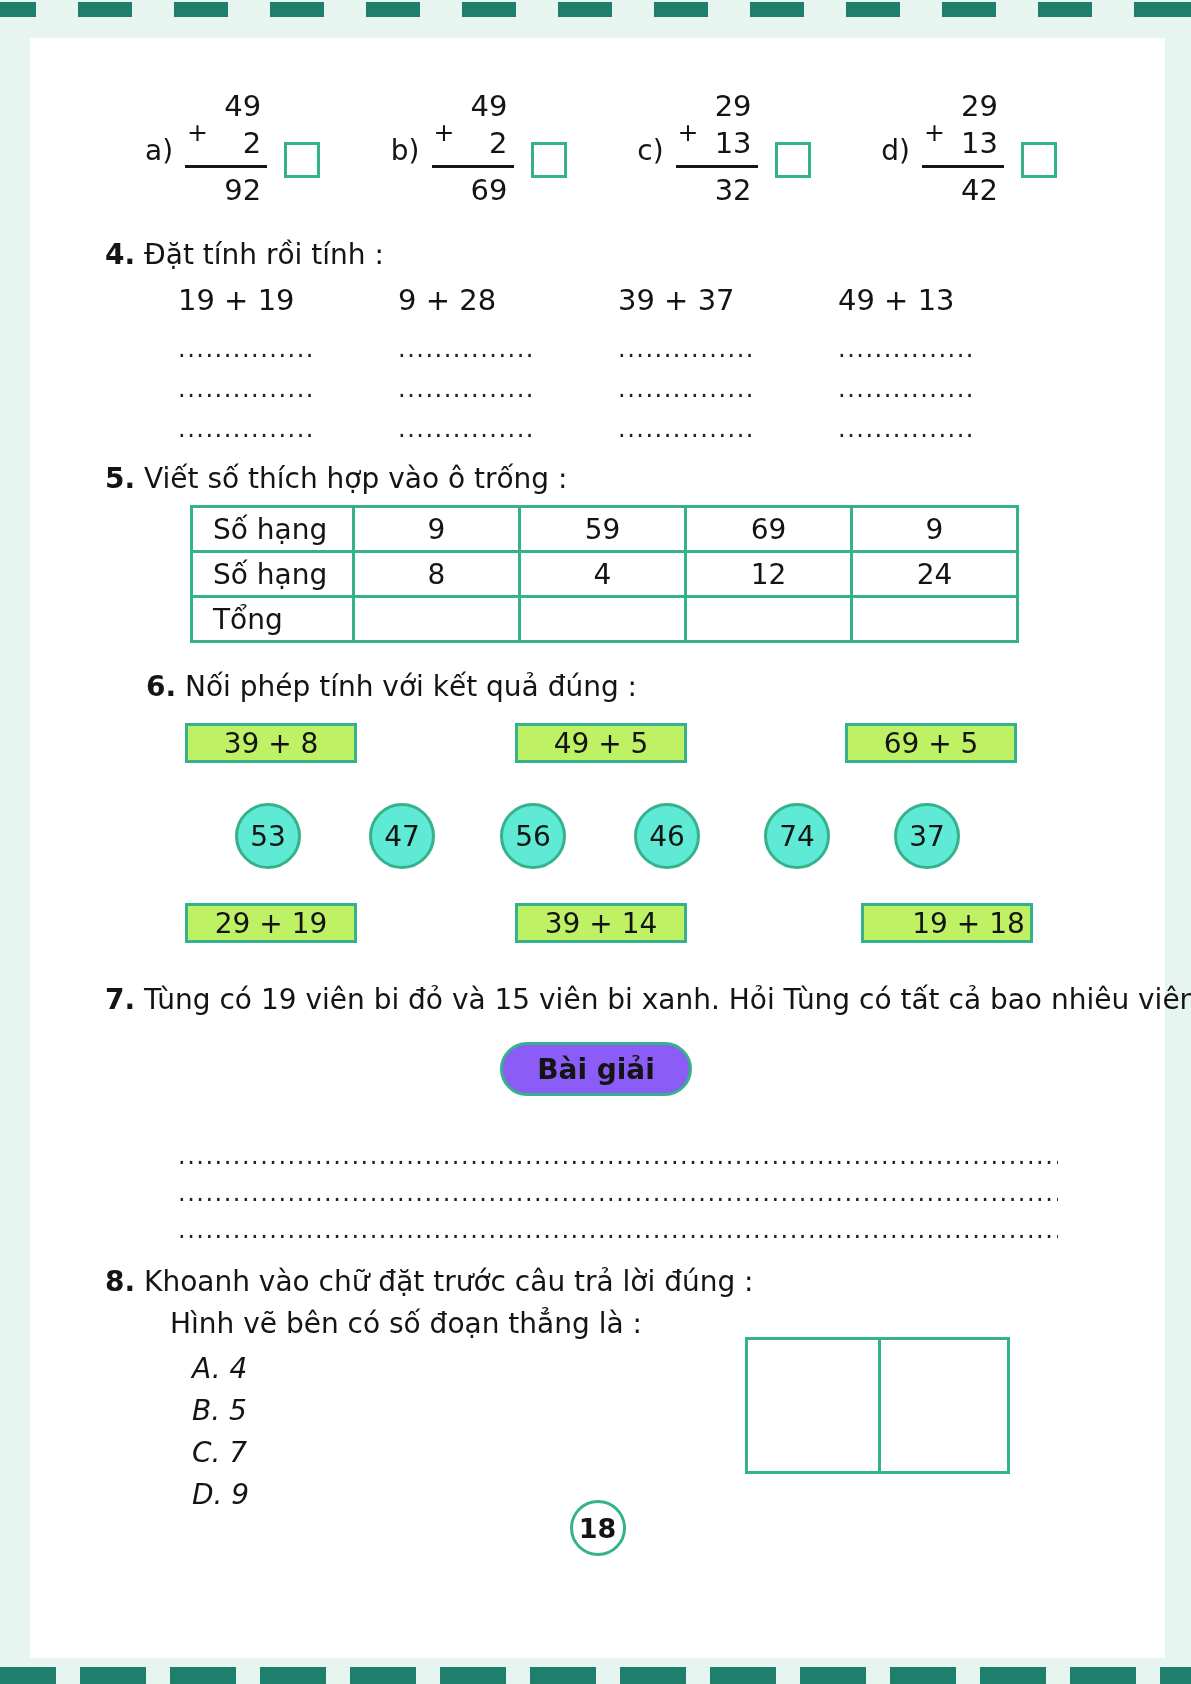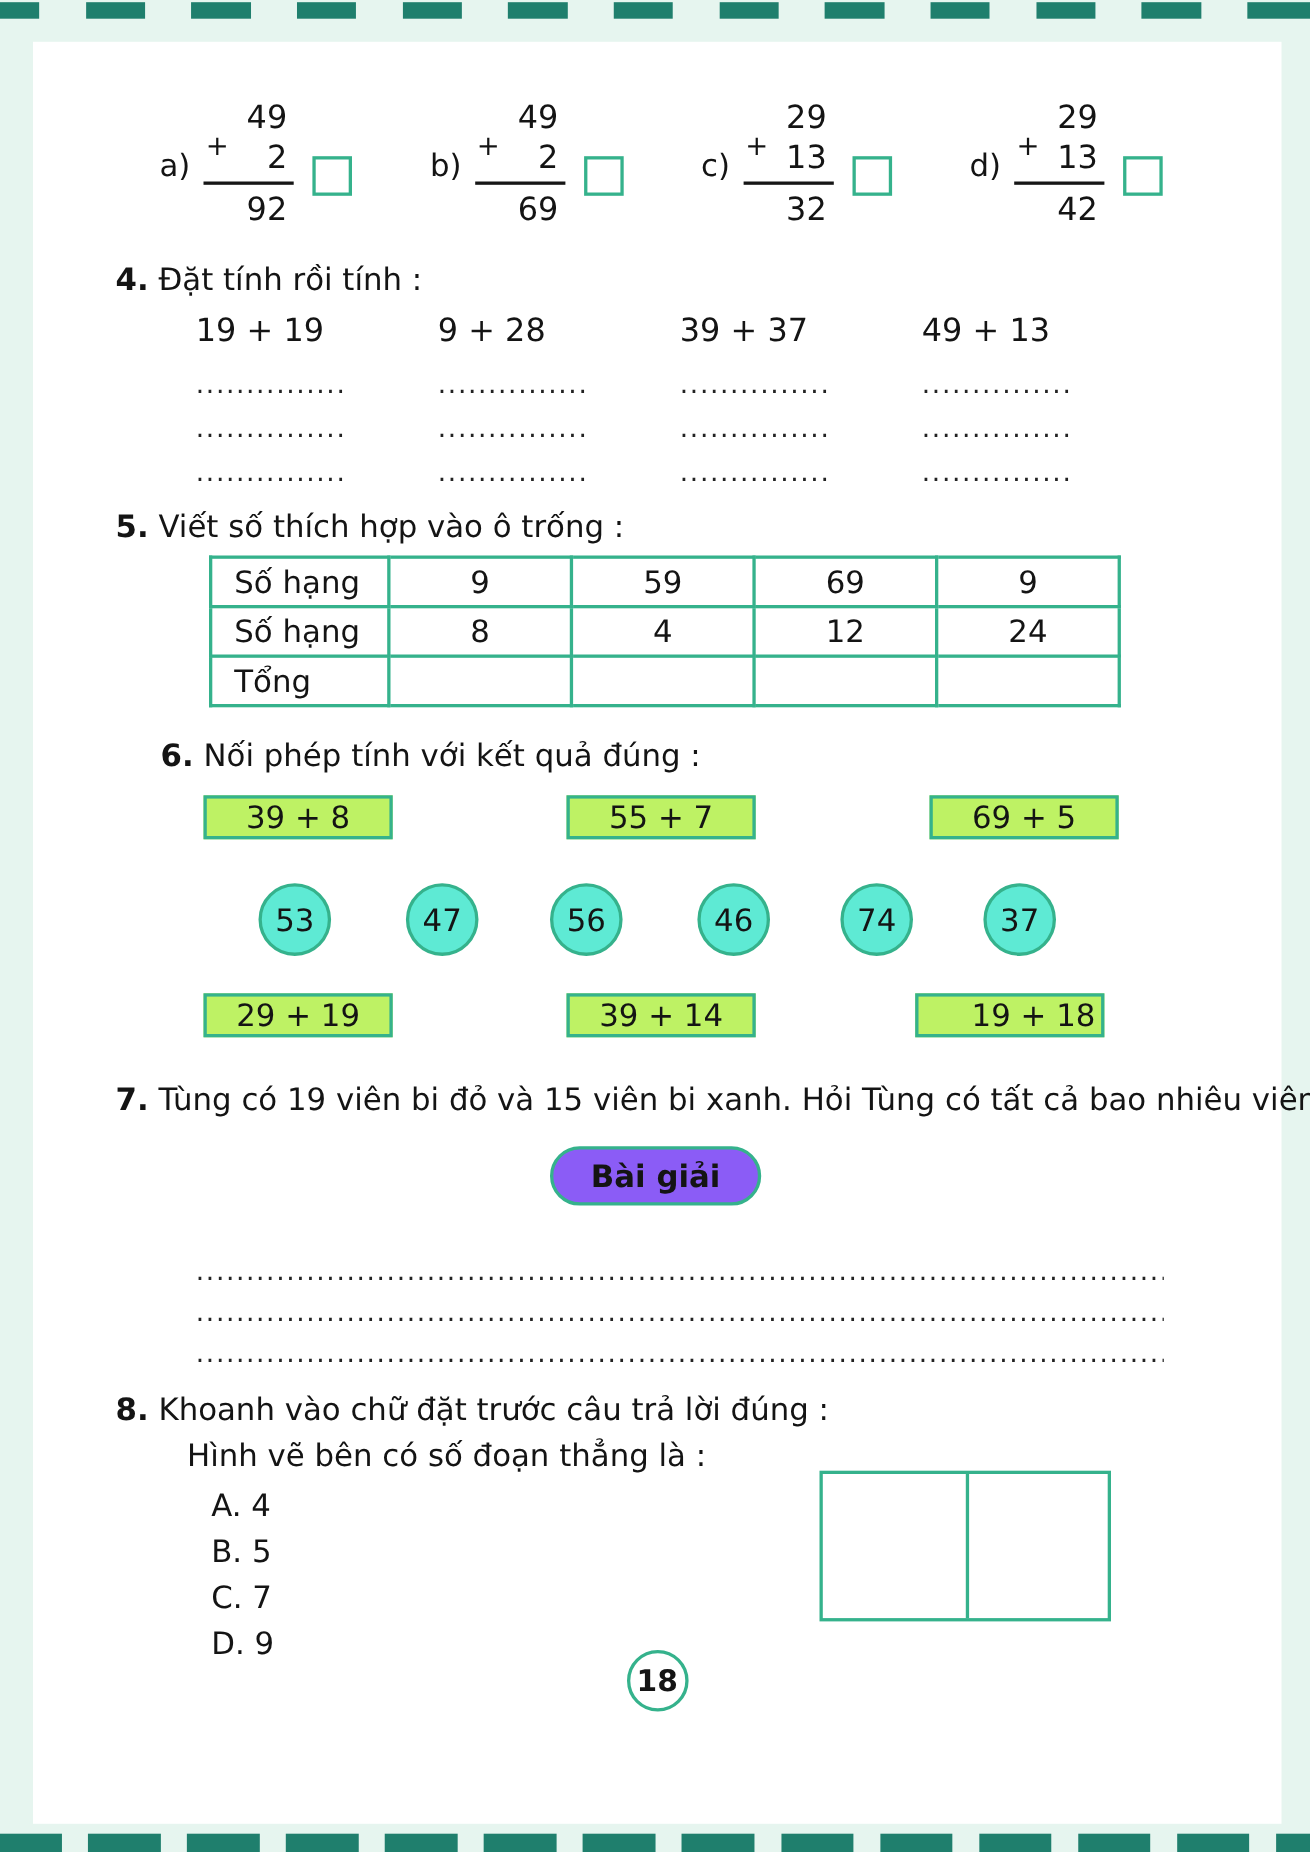--- a/index.html
+++ b/index.html
@@ -80,21 +80,21 @@
     border:3px solid #35b28c; border-radius:28px;
     display:flex; align-items:center; justify-content:center;
     font-size:28px; font-weight:700; background:#8b5cf6;
   }
   .ex7-dots { top:1100px; left:148px; width:880px; }
   .longdot { font-size:24px; letter-spacing:1.5px; line-height:37px; color:#222;
              width:880px; overflow:hidden; white-space:nowrap; }
 
   
   .ex8-sub { top:1269px; left:140px; font-size:28px; }
-  .ex8-options { top:1310px; left:162px; font-size:28px; }
+  .ex8-options { top:1310px; left:162px; font-size:28px;font-style:italic; }
   .ex8-options .opt { line-height:42px; }
   .figure { top:1299px; left:715px; width:265px; height:137px; border:3px solid #35b28c; background:#fff; }
   .figure .divider { position:absolute; left:50%; top:0; bottom:0; width:3px; background:#35b28c; }
 
   
   .page-num {
     top:1462px; left:50%; margin-left:-28px; width:56px; height:56px;
     border:3px solid #35b28c; border-radius:50%;
     display:flex; align-items:center; justify-content:center;
     font-size:27px; font-weight:700; background:#fff;
@@ -211,33 +211,33 @@
     </tr>
   </tbody>
     </table>
 
   <div class="abs ex-title ex6-title">
     <b>6.</b>
     <span>Nối phép tính với kết quả đúng :</span>
   </div>
   <div class="abs ex6-area">
     <div class="op-box" style="left:155px; top:0;">39 + 8</div>
-    <div class="op-box" style="left:485px; top:0;">55 + 7</div>
+    <div class="op-box" style="left:485px; top:0;">49 + 5</div>
     <div class="op-box" style="left:815px; top:0;">69 + 5</div>
 
     <div class="num-circle" style="left:205px; top:80px;">53</div>
     <div class="num-circle" style="left:339px; top:80px;">47</div>
     <div class="num-circle" style="left:470px; top:80px;">56</div>
     <div class="num-circle" style="left:604px; top:80px;">46</div>
     <div class="num-circle" style="left:734px; top:80px;">74</div>
     <div class="num-circle" style="left:864px; top:80px;">37</div>
 
     <div class="op-box" style="left:155px; top:180px;">29 + 19</div>
     <div class="op-box" style="left:485px; top:180px;">39 + 14</div>
-    <div class="op-box" style="left:802px; top:180px;padding-left:43px;">19 + 18</div>
+    <div class="op-box" style="left:831px; top:180px;padding-left:43px;">19 + 18</div>
   </div>
 
   <div class="abs ex-title ex7-title">
     <b>7.</b>
     <span>Tùng có 19 viên bi đỏ và 15 viên bi xanh. Hỏi Tùng có tất cả bao nhiêu viên bi ?</span>
   </div>
   <div class="abs pill">Bài giải</div>
   <div class="abs ex7-dots">
     <div class="longdot">........................................................................................................................</div>
     <div class="longdot">........................................................................................................................</div>

